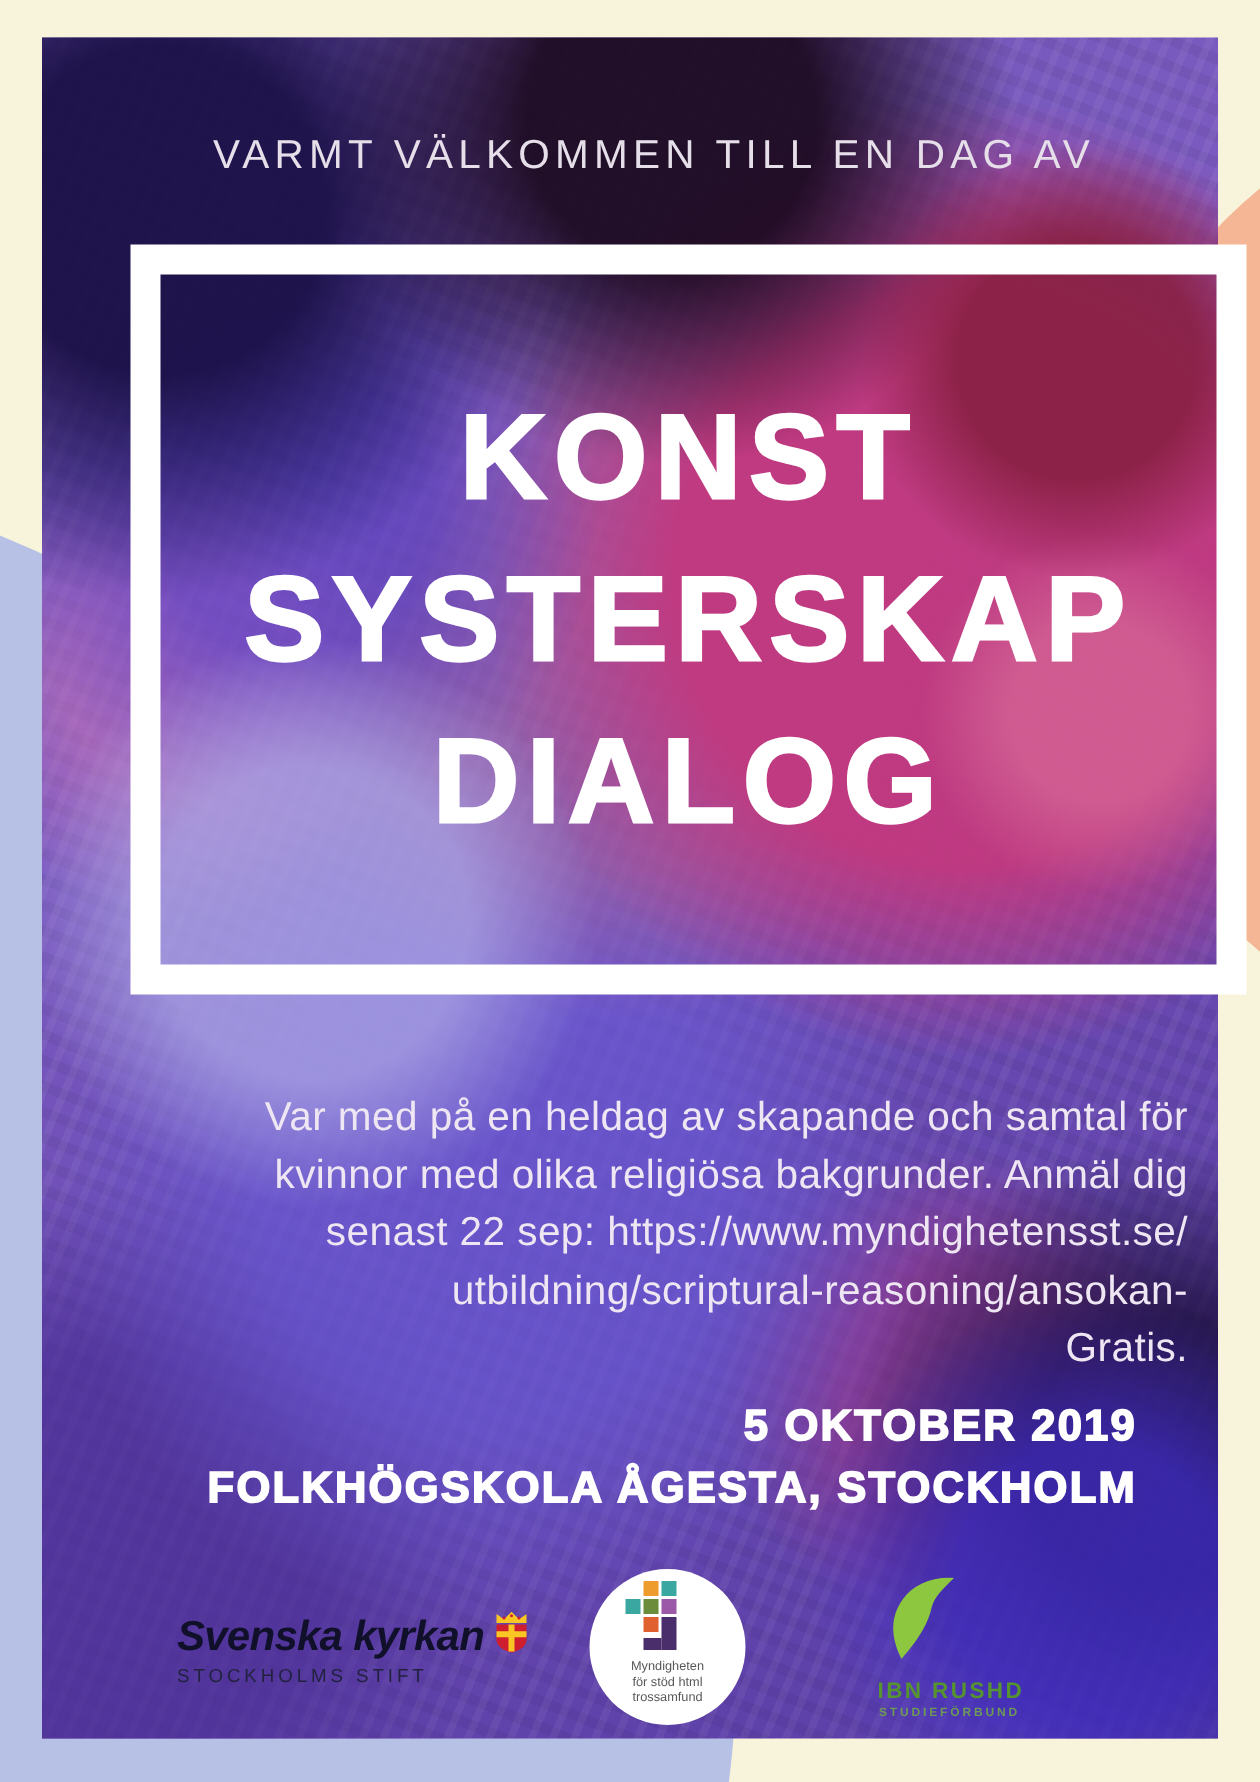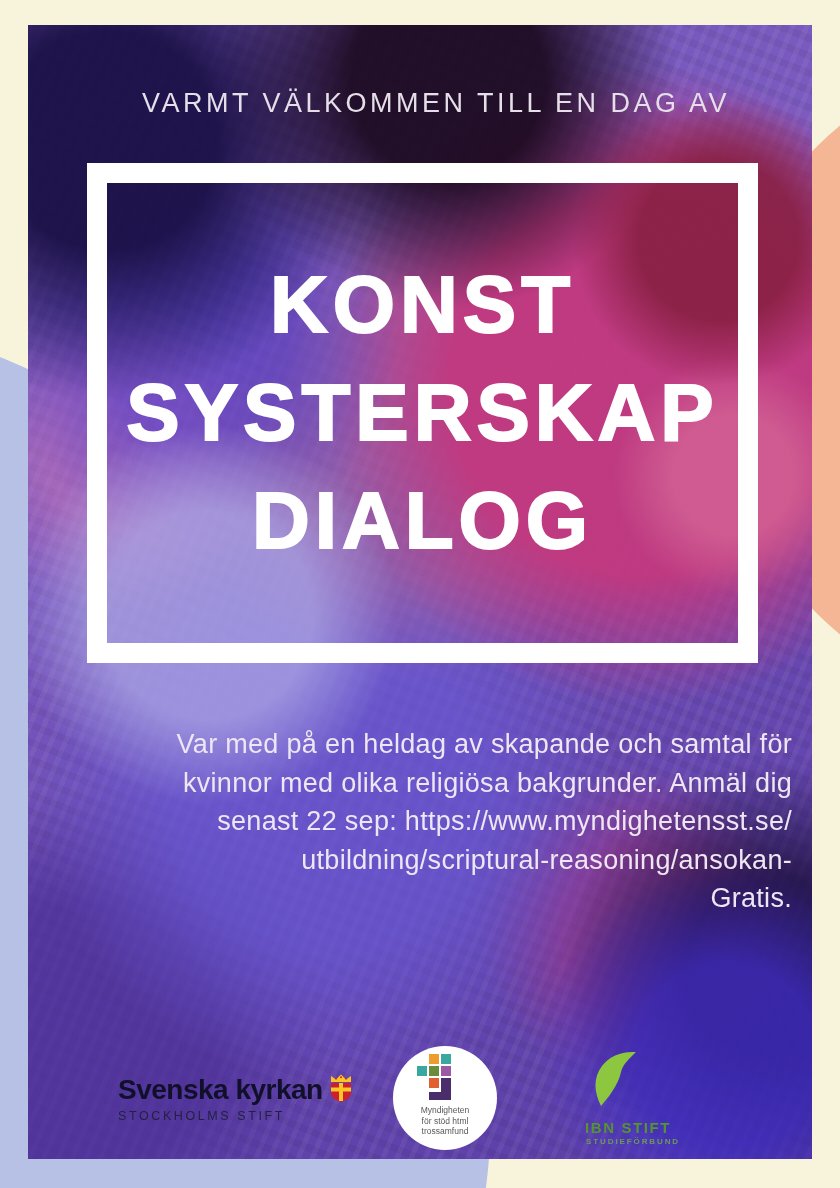--- a/index.html
+++ b/index.html
@@ -36,21 +36,21 @@
       linear-gradient(155deg, #6f54b6 0%, #7d5cc2 35%, #6748b0 65%, #5b3ea7 100%);
   }
 
   .intro {
     position:absolute; left:16px; top:63px; width:100%;
     text-align:center; color:#e6dfe9; font-size:27px; font-weight:300;
     letter-spacing:3.5px; white-space:nowrap;
   }
 
   .title-frame {
-    position:absolute; left:59px; top:138px; width:671px; height:500px;
+    position:absolute; left:59px; top:138px; width:744px; height:500px;
     border:20px solid #ffffff;
     display:flex; flex-direction:column; justify-content:center; align-items:center;
   }
   .title-line {
     color:#ffffff; font-size:80px; font-weight:bold; letter-spacing:5px;
     line-height:108px; -webkit-text-stroke:2px #ffffff; white-space:nowrap;
   }
 
   .body-text {
     position:absolute; left:50px; right:20px; top:668px;
@@ -59,21 +59,21 @@
   }
 
   .date-block {
     position:absolute; right:54px; top:906px; text-align:right;
     color:#ffffff; font-size:29px; font-weight:bold; letter-spacing:1.5px;
     line-height:41px; -webkit-text-stroke:1.2px #ffffff; white-space:nowrap;
   }
 
   
   .sk-logo { position:absolute; left:90px; top:1048px; width:210px; }
-  .sk-row { display:flex; align-items:flex-end; }
+  .sk-row { display:flex; align-items:flex-end;font-style:italic; }
   .sk-wordmark { color:#10102a; font-size:28px; font-weight:bold; letter-spacing:-0.5px; white-space:nowrap; }
   .sk-crest { margin-left:6px; margin-top:1px; }
   .sk-subtitle { color:#222240; font-size:12.5px; letter-spacing:2.6px; margin-top:3px; white-space:nowrap; }
 
   
   .sst-logo { position:absolute; left:365px; top:1021px; width:104px; height:104px;
     background:#ffffff; border-radius:50%; }
   .sst-sq { position:absolute; width:10px; height:10px; }
   .sst-trunk-v { position:absolute; left:48px; top:32px; width:10px; height:22px; background:#4a2d6b; }
   .sst-trunk-f { position:absolute; left:36px; top:46px; width:12px; height:8px; background:#4a2d6b; }
@@ -107,20 +107,24 @@
     </div>
 
     <div class="body-text">
       <div>Var med på en heldag av skapande och samtal för</div>
       <div>kvinnor med olika religiösa bakgrunder. Anmäl dig</div>
       <div>senast 22 sep: https://www.myndighetensst.se/</div>
       <div>utbildning/scriptural-reasoning/ansokan-</div>
       <div>Gratis.</div>
     </div>
 
+    <div class="date-block">
+      <div>5 OKTOBER 2019</div>
+      <div>FOLKHÖGSKOLA ÅGESTA, STOCKHOLM</div>
+    </div>
 
     <div class="sk-logo">
       <div class="sk-row">
         <div class="sk-wordmark">Svenska kyrkan</div>
         <span class="sk-crest">
           <svg width="24" height="28" viewBox="0 0 24 28">
             <path d="M2,8 L2,2 L7,5.5 L12,0.5 L17,5.5 L22,2 L22,8 Z" fill="#f9c623"></path>
             <circle cx="7" cy="4.6" r="1" fill="#cf1f2f"></circle>
             <circle cx="12" cy="3.2" r="1" fill="#cf1f2f"></circle>
             <circle cx="17" cy="4.6" r="1" fill="#cf1f2f"></circle>
@@ -150,18 +154,18 @@
         <div>trossamfund</div>
       </div>
     </div>
 
     <div class="ir-logo">
       <span class="ir-swoosh">
         <svg width="50" height="56" viewBox="0 0 50 56">
           <path d="M8,56 C1,42 0,28 9,16 C16,6.5 28,1 43,2 C36,9 30,14 28,22 C26,31 21,41 8,56 Z" fill="#8dc63f"></path>
         </svg>
       </span>
-      <div class="ir-name">IBN STIFT</div>
+      <div class="ir-name">IBN RUSHD</div>
       <div class="ir-subtitle">STUDIEFÖRBUND</div>
     </div>
 
   </div>
 </div>
 
 </body></html>

